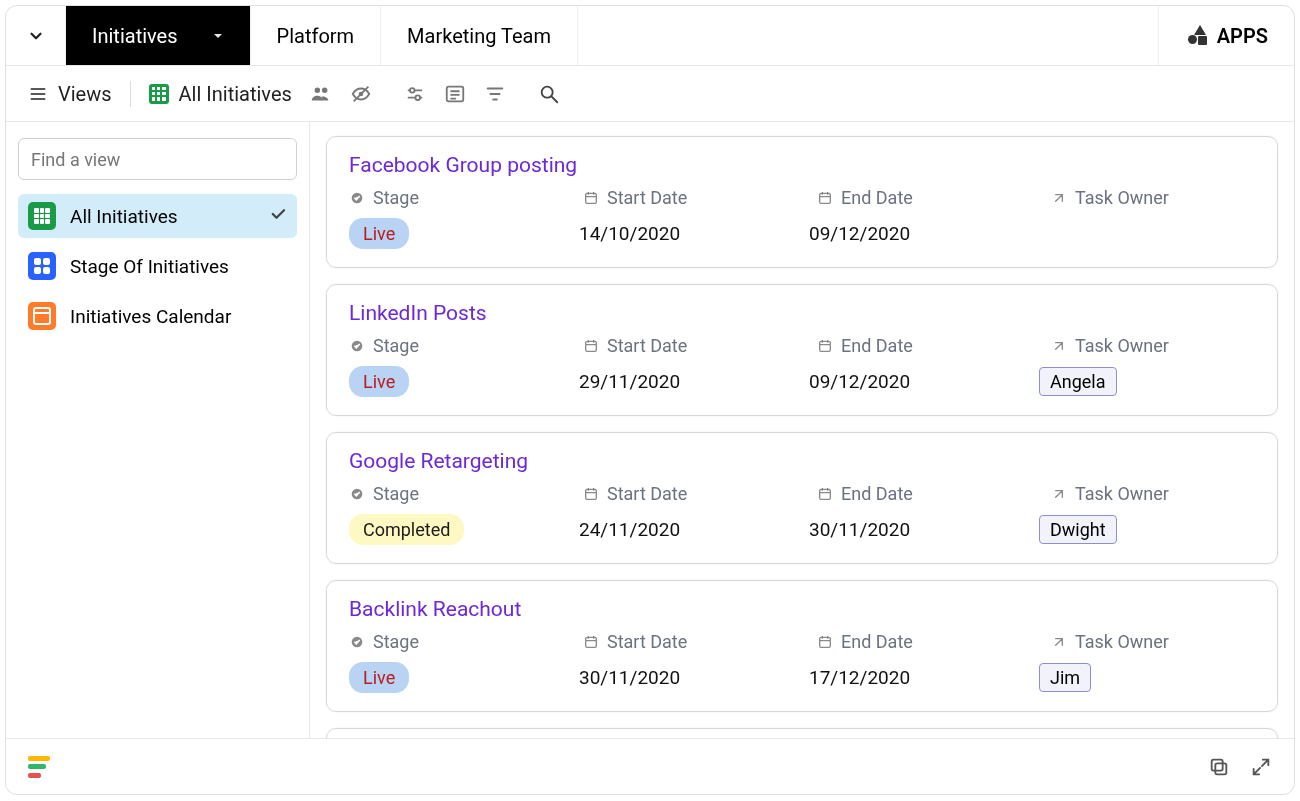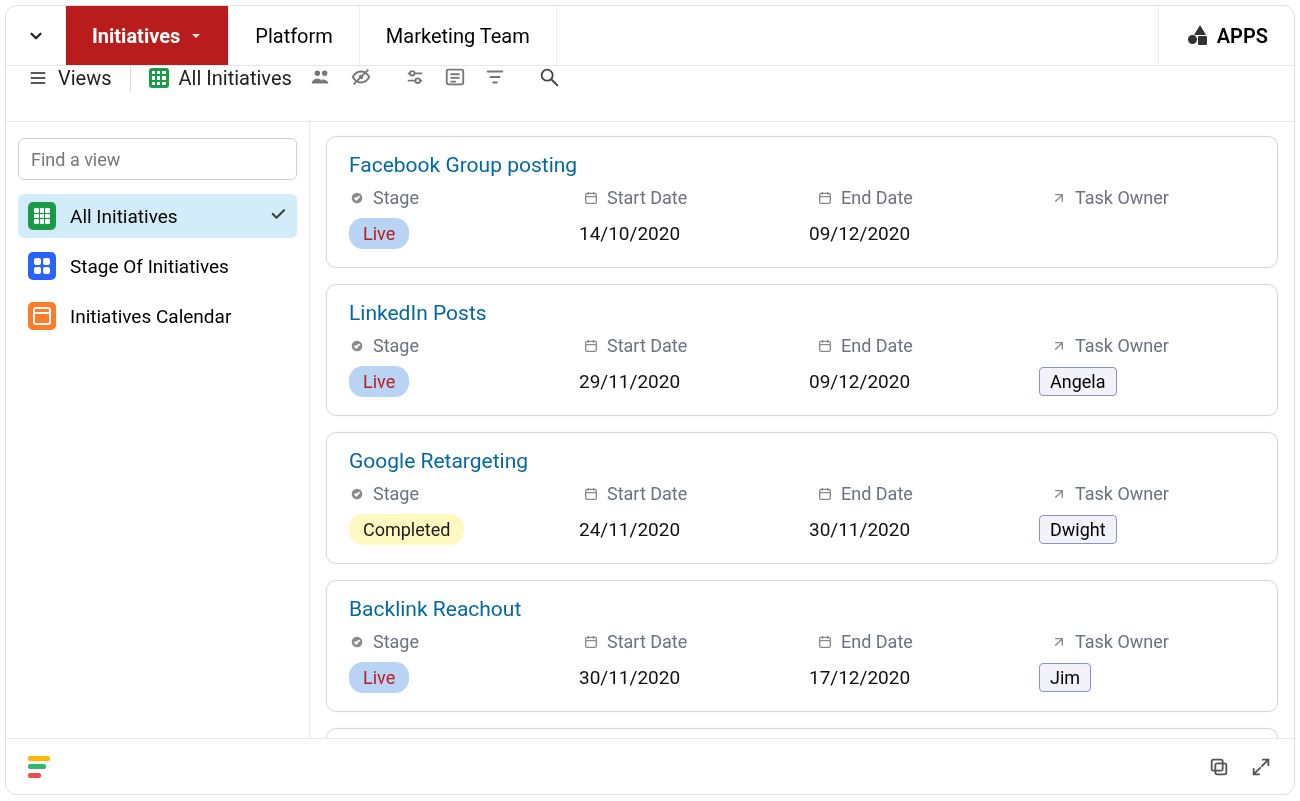--- a/index.html
+++ b/index.html
@@ -4,30 +4,30 @@
 <style>
 * { box-sizing: border-box; margin: 0; padding: 0; font-family: -apple-system, BlinkMacSystemFont, "Segoe UI", Roboto, Helvetica, Arial, sans-serif; }
 body { background: #fff; width: 1300px; height: 801px; overflow: hidden; }
 .app-frame { width: 1290px; height: 790px; margin: 5px; border: 1px solid #e0e0e0; border-radius: 12px; display: flex; flex-direction: column; overflow: hidden; }
 
 
 .tabbar { height: 60px; display: flex; align-items: stretch; border-bottom: 1px solid #e8e8e8; }
 .tab-caret { width: 60px; display:flex; align-items:center; justify-content:center; border-right:1px solid #eee; cursor:pointer;}
 .tab-caret svg { width: 18px; height: 18px; }
 .tab { padding: 0 26px; display:flex; align-items:center; font-size: 20px; border-right:1px solid #eee; cursor:pointer; }
-.tab.active { background: #b91c1c; color:#fff; font-weight:700; border-top-left-radius:0; }
+.tab.active { background: #000000; color:#fff; font-weight:400; border-top-left-radius:0;gap:24px; }
 .tab.active .small-caret { margin-left:10px; opacity:.9;}
 .apps-btn { margin-left:auto; padding: 0 26px; display:flex; align-items:center; gap:10px; font-size:20px; font-weight:600; cursor:pointer; border-left:1px solid #eee;}
 .apps-btn .shapes { width:22px; height:22px; position:relative; }
 .apps-btn .shapes .circ { position:absolute; left:3px; top:10px; width:9px; height:9px; background:#333; border-radius:50%; }
 .apps-btn .shapes .tri { position:absolute; left:9px; top:0; width:0;height:0;border-left:6px solid transparent;border-right:6px solid transparent;border-bottom:10px solid #333; }
 .apps-btn .shapes .sq { position:absolute; left:13px; top:11px; width:9px; height:9px; background:#333; border-radius:1px; }
 
 
-.toolbar { height: 56px; display:flex; align-items:flex-start; gap:18px; padding: 0 22px; border-bottom:1px solid #e8e8e8; font-size:20px; }
+.toolbar { height: 56px; display:flex; align-items:center; gap:18px; padding: 0 22px; border-bottom:1px solid #e8e8e8; font-size:20px; }
 .tb-item { display:flex; align-items:center; gap:10px; cursor:pointer; color:#222; }
 .tb-sep { width:1px; height:26px; background:#ddd; }
 .tb-icon { width:22px; height:22px; display:flex; align-items:center; justify-content:center; color:#777; cursor:pointer;}
 .tb-icon svg { width:100%; height:100%; }
 .grid-ic { border:2px solid #1a9b47; border-radius:3px; display:grid; grid-template-columns:1fr 1fr 1fr; grid-template-rows:1fr 1fr 1fr; width:20px; height:20px; }
 .grid-ic span { border: .5px solid #1a9b47; }
 
 
 .main { flex:1; display:flex; overflow:hidden; }
 .sidebar { width: 304px; border-right:1px solid #e8e8e8; padding: 16px 12px; }
@@ -47,21 +47,21 @@
 .inner-board { display:grid; grid-template-columns:1fr 1fr; grid-template-rows:1fr 1fr; width:16px;height:16px; gap:2px;}
 .inner-board span{ background:#fff; border-radius:2px;}
 .inner-cal { width:18px;height:18px; border:2px solid #fff; border-radius:3px; position:relative;}
 .inner-cal::before{content:"";position:absolute;top:3px;left:0;right:0;height:2px;background:#fff;}
 
 
 .content { flex:1; overflow-y:auto; padding: 14px 16px 90px 16px; }
 .content::-webkit-scrollbar{width:10px;}
 .content::-webkit-scrollbar-thumb{background:#ccc;border-radius:5px;}
 .card { border:1px solid #d7d7d7; border-radius:10px; padding:16px 22px 18px 22px; margin-bottom:16px; cursor:pointer; box-shadow: 0 0 0 1px rgba(0,0,0,0.02);}
-.card-title { font-size:21px; color:#0369a1; margin-bottom:10px;}
+.card-title { font-size:21px; color:#6d28d9; margin-bottom:10px;}
 .card-row { display:grid; grid-template-columns: 230px 230px 230px 1fr; gap:4px; }
 .field-label { display:flex; align-items:center; gap:8px; color:#6b7280; font-size:18px;}
 .field-label svg{width:16px;height:16px;}
 .values-row { display:grid; grid-template-columns: 230px 230px 230px 1fr; margin-top:10px; align-items:center;}
 .badge { display:inline-block; padding:5px 14px; border-radius:14px; font-size:18px;}
 .badge.live { background:#b9d3f5; color:#b91c1c; }
 .badge.completed { background:#fef9c3; color:#1b1b1b;}
 .date-val{font-size:19px;color:#111;}
 .owner-chip{display:inline-block;padding:3px 10px;border:1px solid #8a8fd8;border-radius:4px;background:#f2f2fb;font-size:18px;}
 

